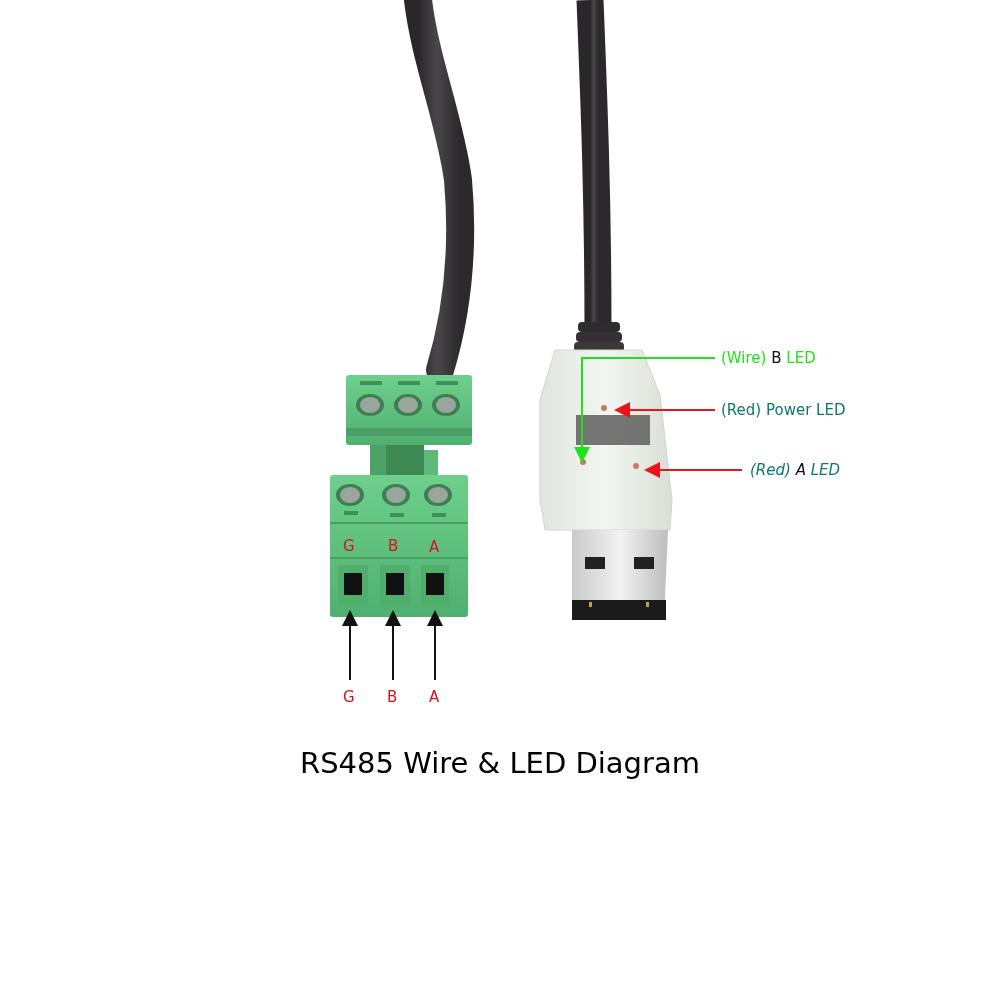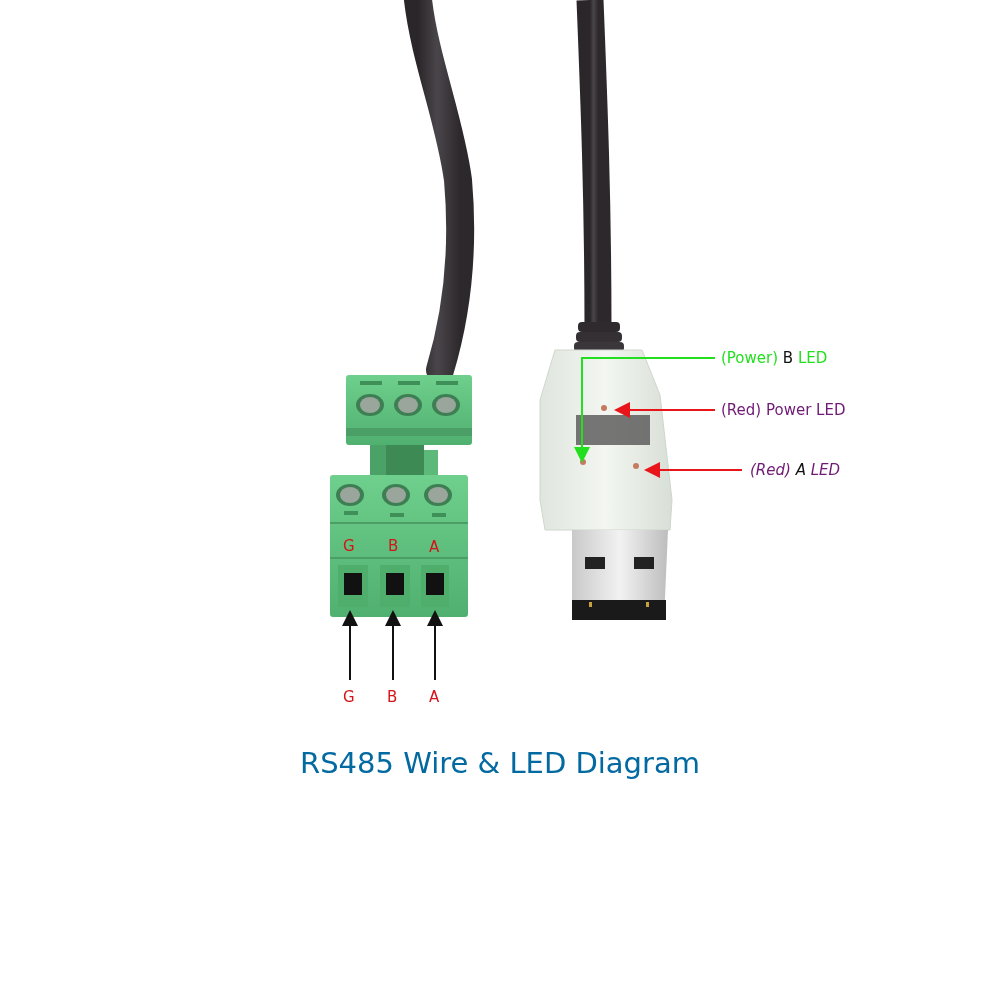--- a/index.html
+++ b/index.html
@@ -1,22 +1,22 @@
 <!DOCTYPE html>
 <html><head>
   <meta charset="utf-8">
   <style>
     html, body { margin: 0; padding: 0; background: #ffffff; }
     body { width: 1000px; height: 1000px; position: relative; overflow: hidden; font-family: "Liberation Sans", sans-serif; }
     .label { position: absolute; font-size: 15px; white-space: nowrap; font-family: "DejaVu Sans", sans-serif; }
-    .red { color: #701a75; }
+    .red { color: #0f766e; }
     .green { color: #22e01e; }
     .black { color: #111111; }
     .pin-label { position: absolute; font-size: 15px; color: #d4141a; font-family: "DejaVu Sans", sans-serif; }
-    .title { position: absolute; left: 0; width: 1000px; top: 746px; text-align: center; font-size: 29px; color: #0369a1; font-family: "DejaVu Sans", sans-serif; }
+    .title { position: absolute; left: 0; width: 1000px; top: 746px; text-align: center; font-size: 29px; color: #000000; font-family: "DejaVu Sans", sans-serif; }
     svg { position: absolute; left: 0; top: 0; }
   </style>
 </head>
 <body>
 
 <svg width="1000" height="1000" viewBox="0 0 1000 1000">
   <defs>
     <linearGradient id="cableGrad" x1="0" x2="1" y1="0" y2="0">
       <stop offset="0" stop-color="#2a2629"></stop>
       <stop offset="0.45" stop-color="#4a454a"></stop>
@@ -128,21 +128,21 @@
 
 <span class="pin-label" style="left:343px; top:537px;">G</span>
 <span class="pin-label" style="left:388px; top:537px;">B</span>
 <span class="pin-label" style="left:429px; top:538px;">A</span>
 
 <span class="pin-label" style="left:343px; top:688px;">G</span>
 <span class="pin-label" style="left:387px; top:688px;">B</span>
 <span class="pin-label" style="left:429px; top:688px;">A</span>
 
 <div class="label" style="left:721px; top:349px;">
-  <span class="green">(Power)</span>
+  <span class="green">(Wire)</span>
   <span class="black">B</span>
   <span class="green">LED</span>
 </div>
 <div class="label red" style="left:721px; top:401px;">(Red) Power LED</div>
 <div class="label" style="left:750px; top:461px;font-style:italic;">
   <span class="red">(Red)</span>
   <span class="black">A</span>
   <span class="red">LED</span>
 </div>
 

